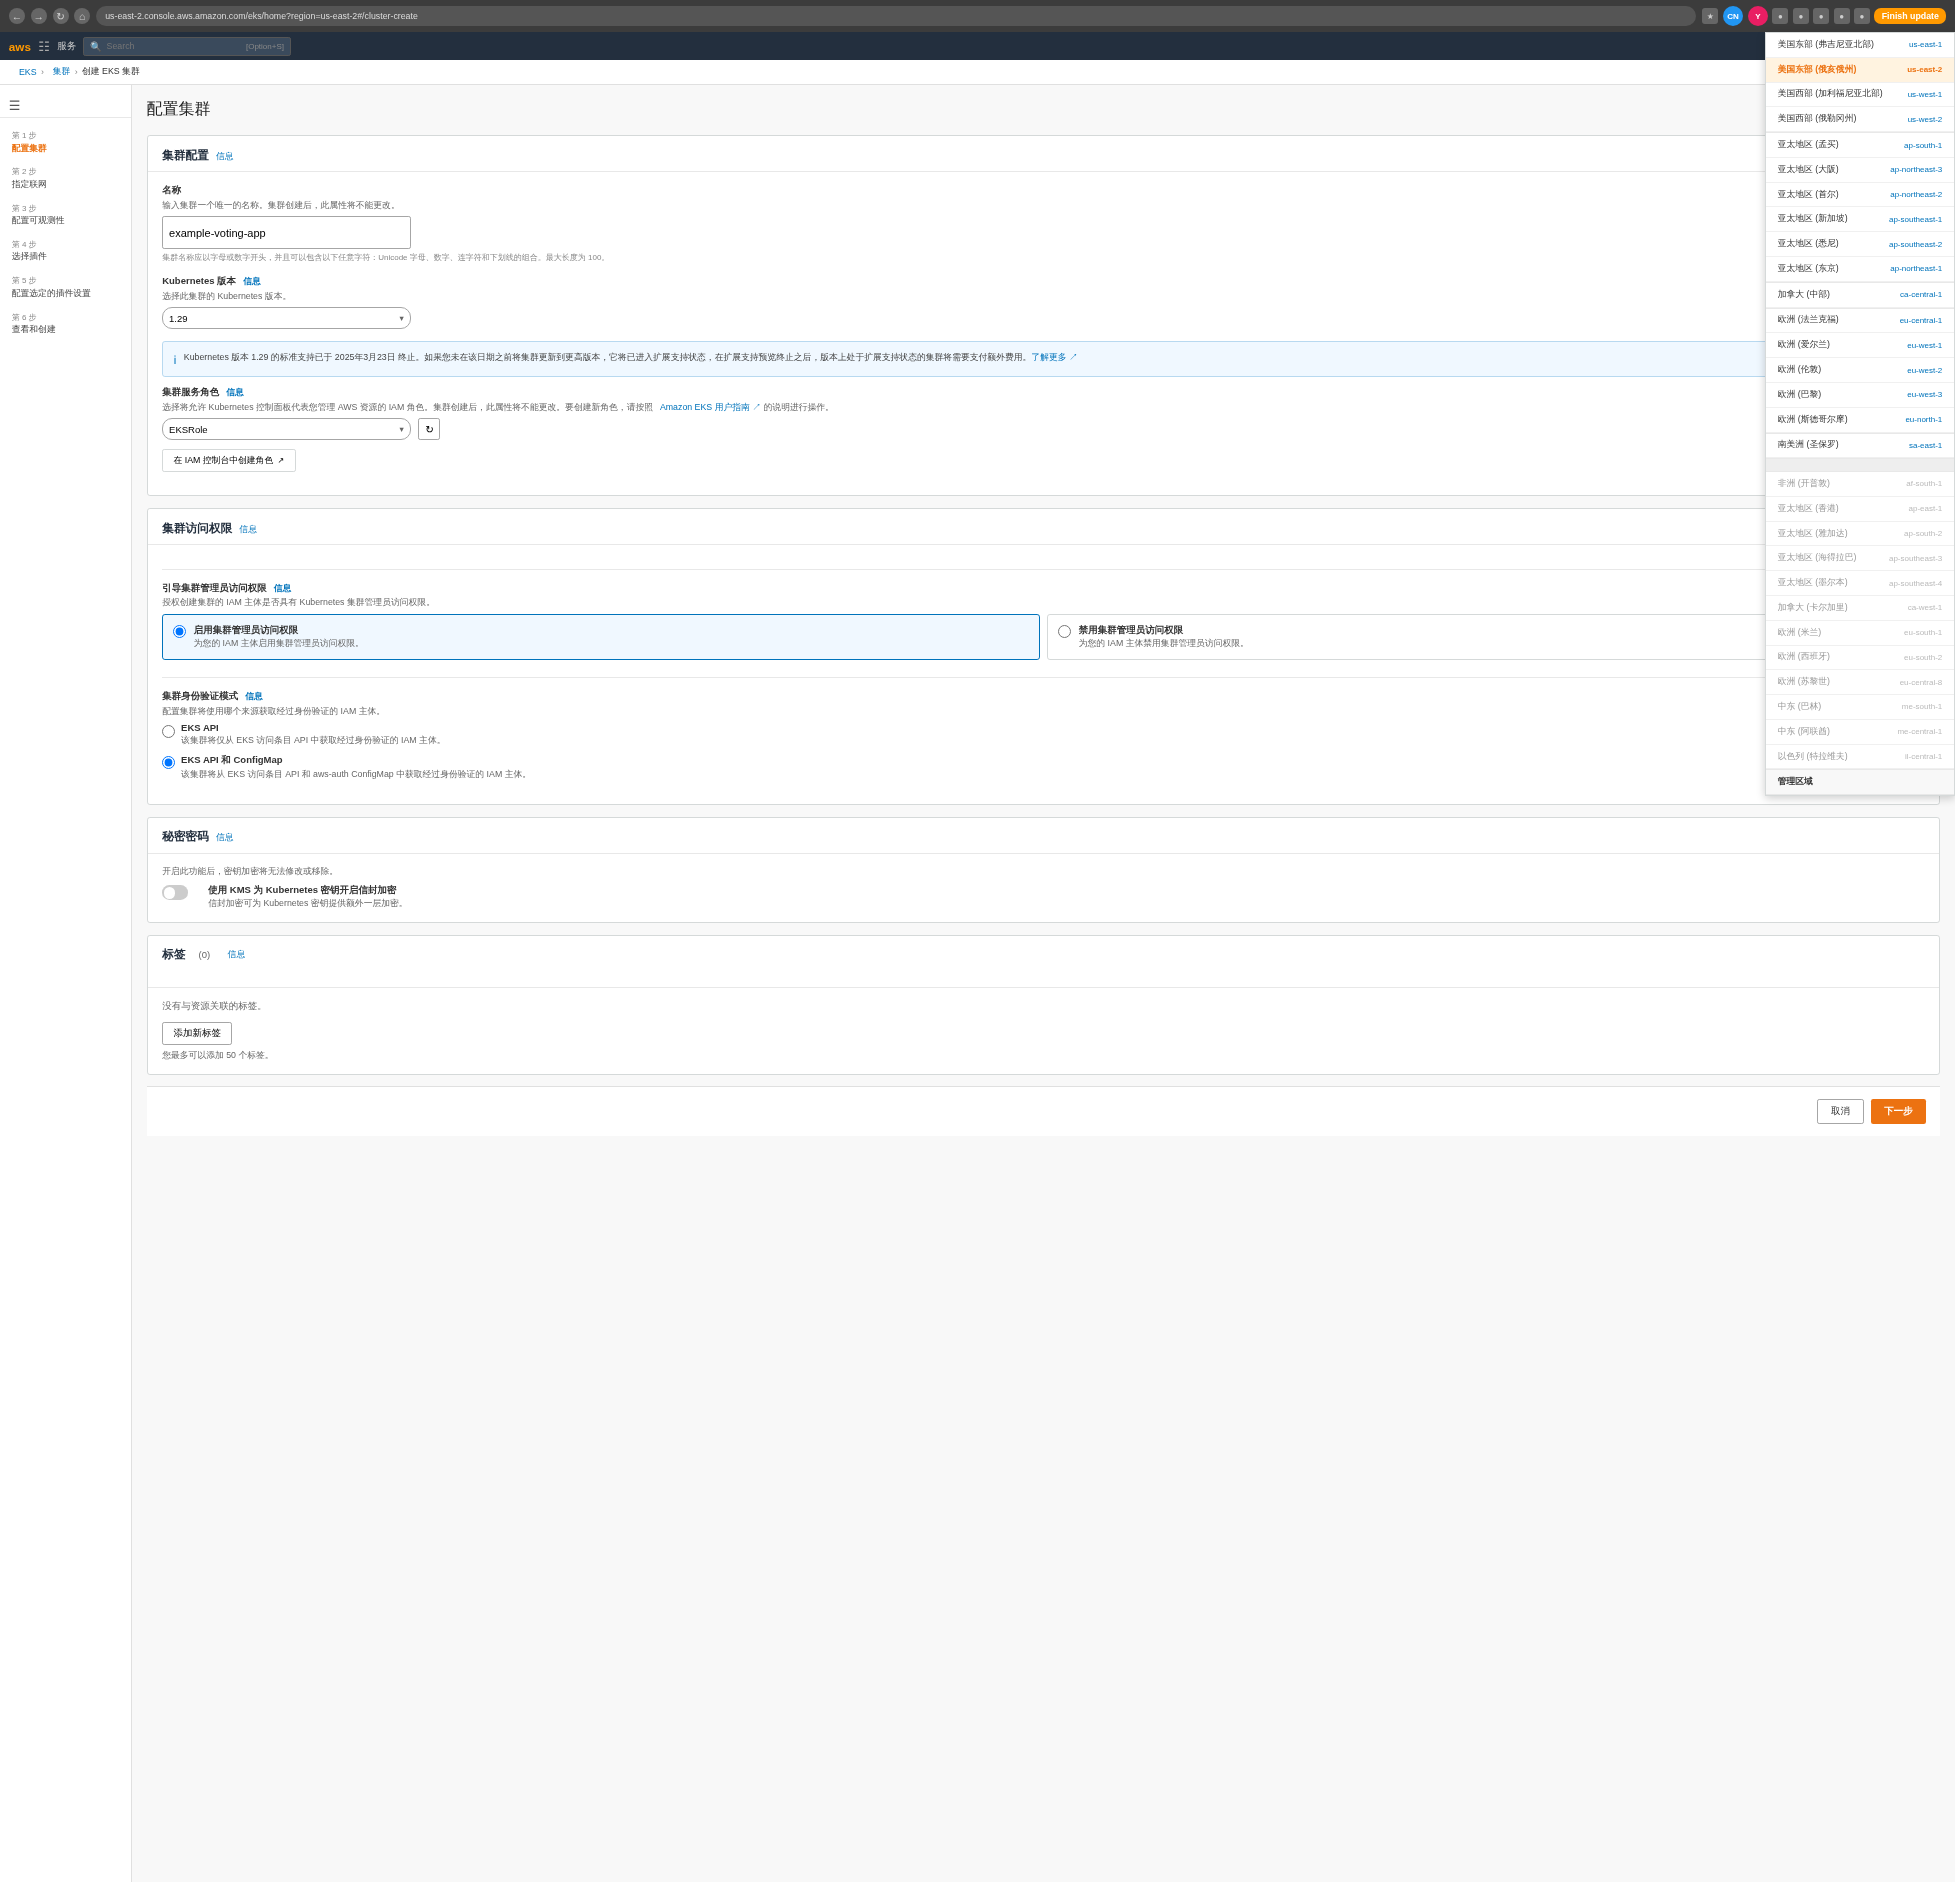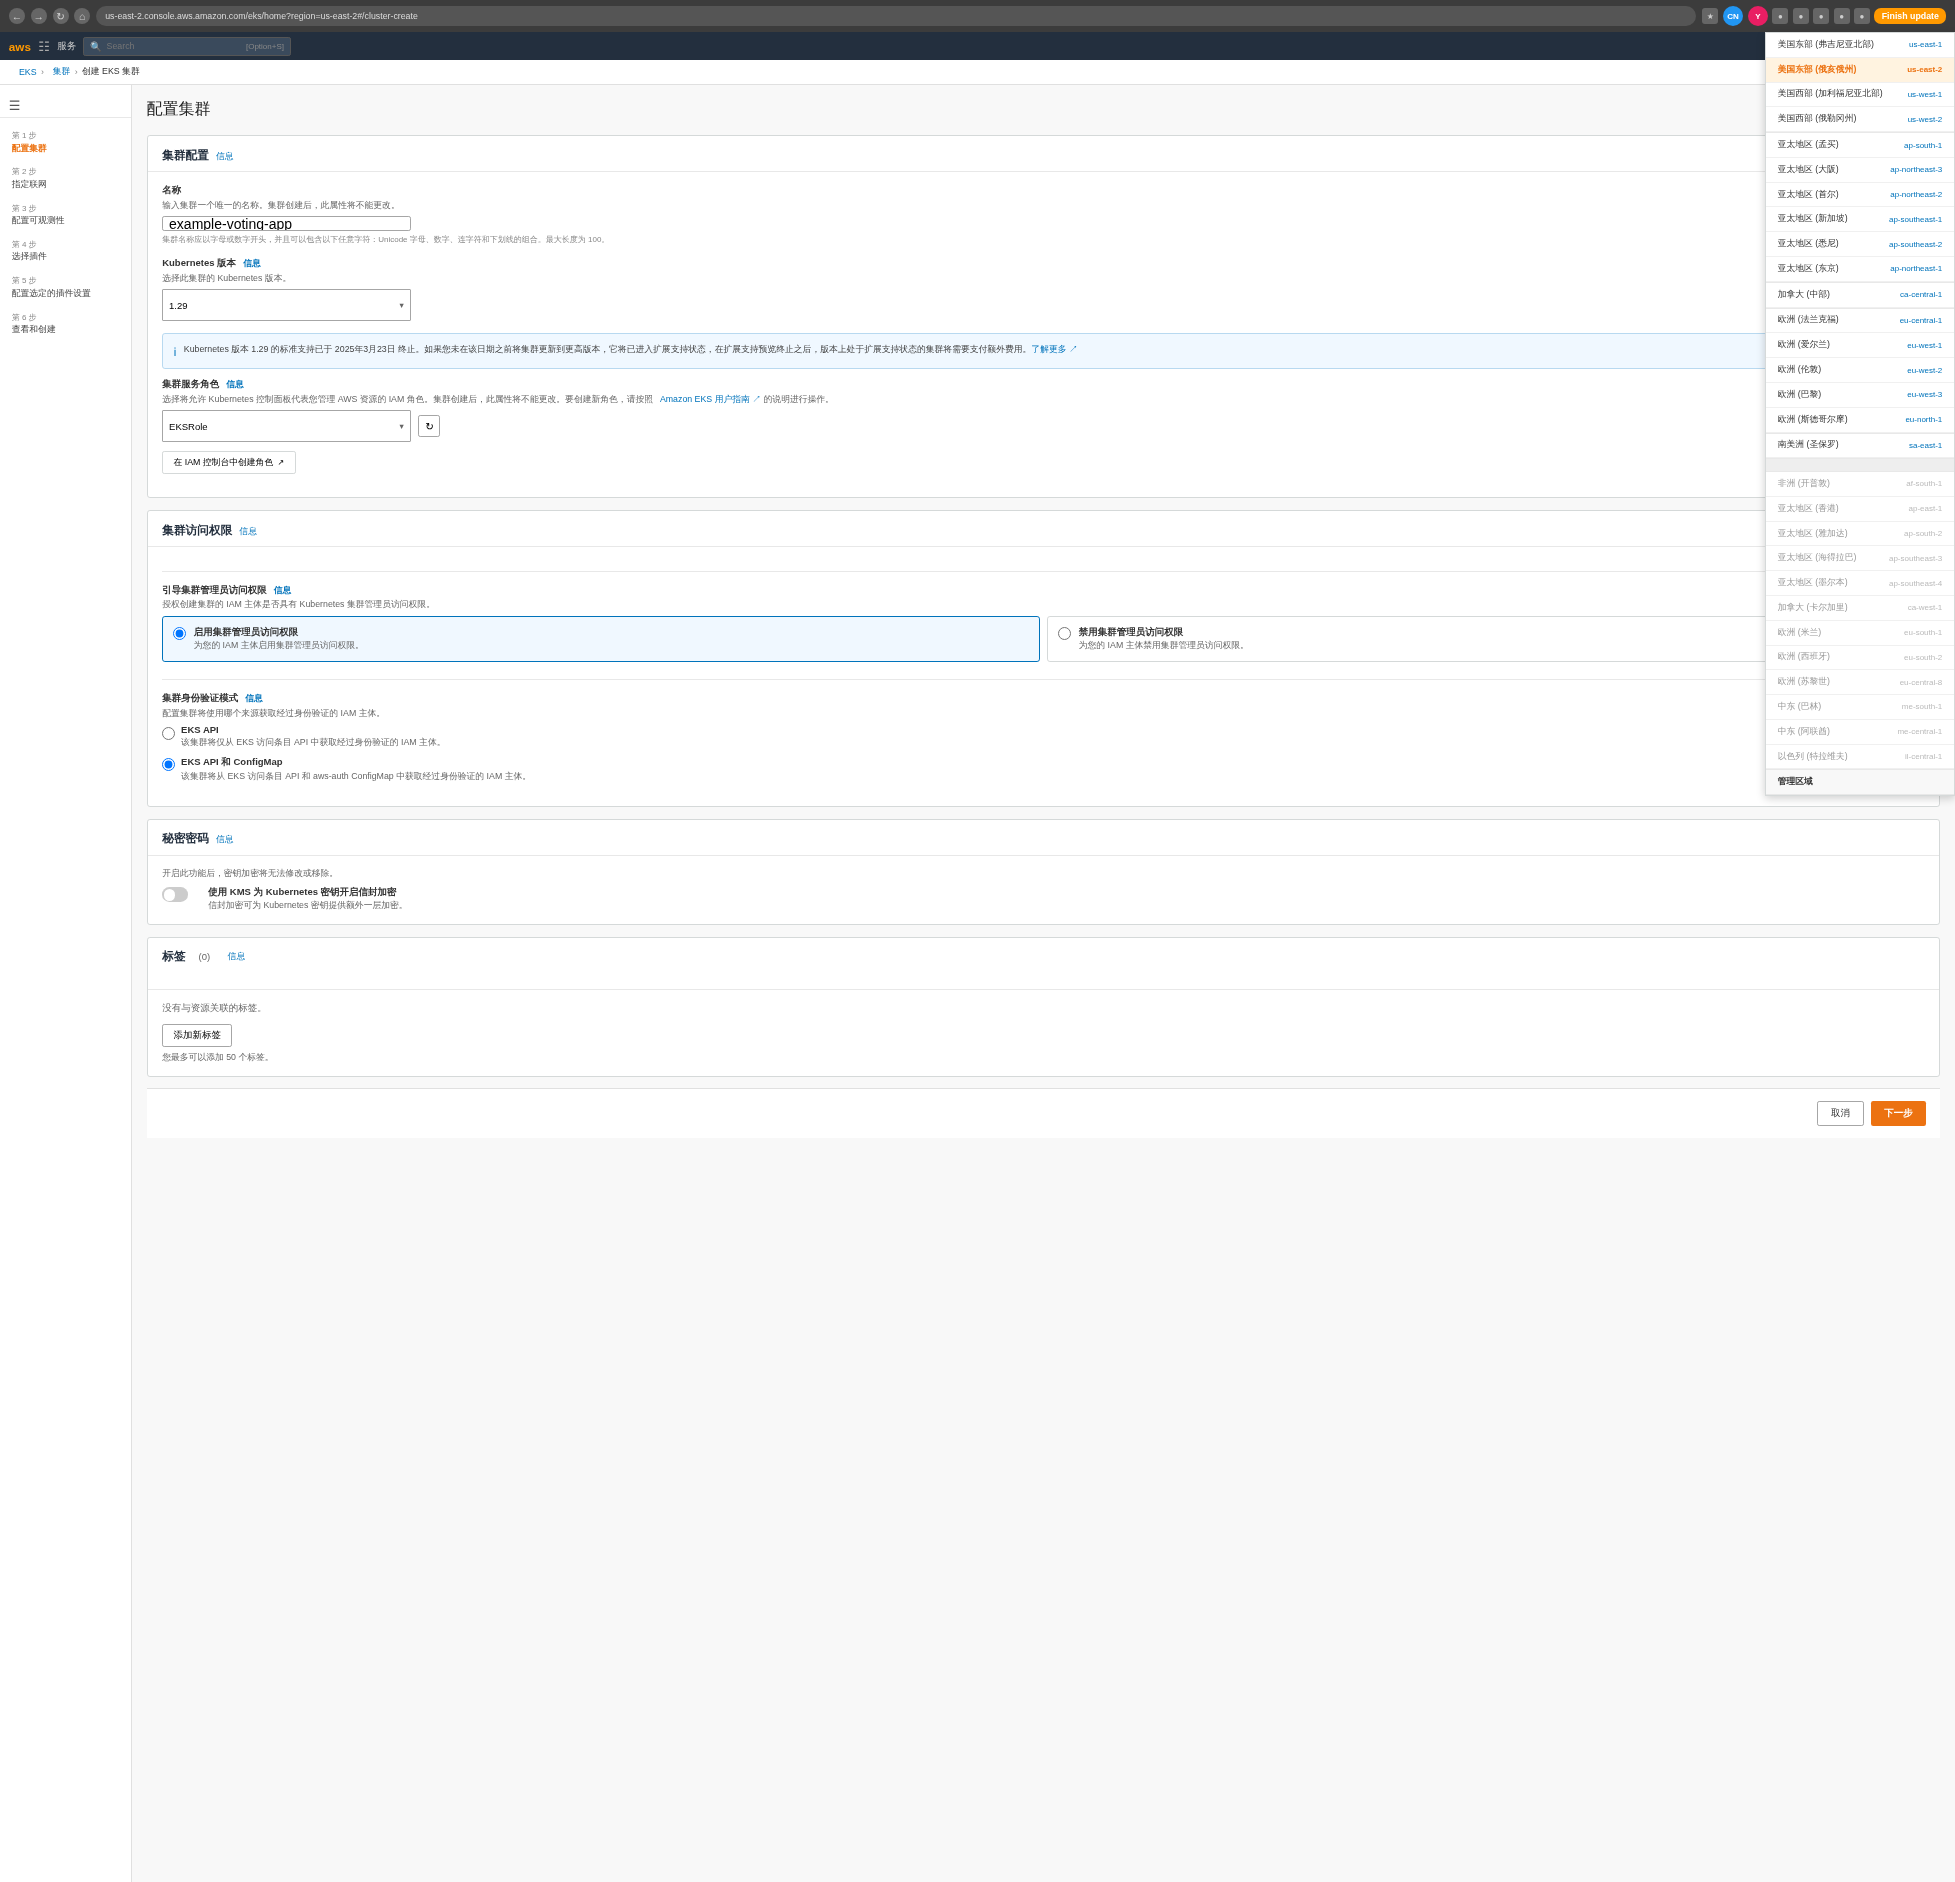--- a/index.html
+++ b/index.html
@@ -184,38 +184,38 @@
     .form-label {
       font-size: 9.5px;
       font-weight: 600;
       color: #333;
       margin-bottom: 2.9px;
       display: block;
     }
     .form-sublabel { font-size: 8.8px; color: #666; margin-bottom: 4.4px; }
     .form-input {
       width: 249px;
-      height: 15px;
+      height: 33px;
       border: 0.7px solid #a6a6a6;
       border-radius: 2.2px;
       padding: 0 5.9px;
-      font-size: 14px;
+      font-size: 11px;
     }
     .form-hint { font-size: 8px; color: #888; margin-top: 2.9px; }
 
     .select-wrapper {
       position: relative;
       display: inline-block;
       width: 249px;
     }
     .form-select {
       width: 100%;
-      height: 32px;
+      height: 22px;
       border: 0.7px solid #a6a6a6;
-      border-radius: 1px;
+      border-radius: 10px;
       padding: 0 5.9px;
       font-size: 9.5px;
       appearance: none;
       background: white;
       cursor: pointer;
     }
     .select-chevron {
       position: absolute;
       right: 5.9px;
       top: 50%;

